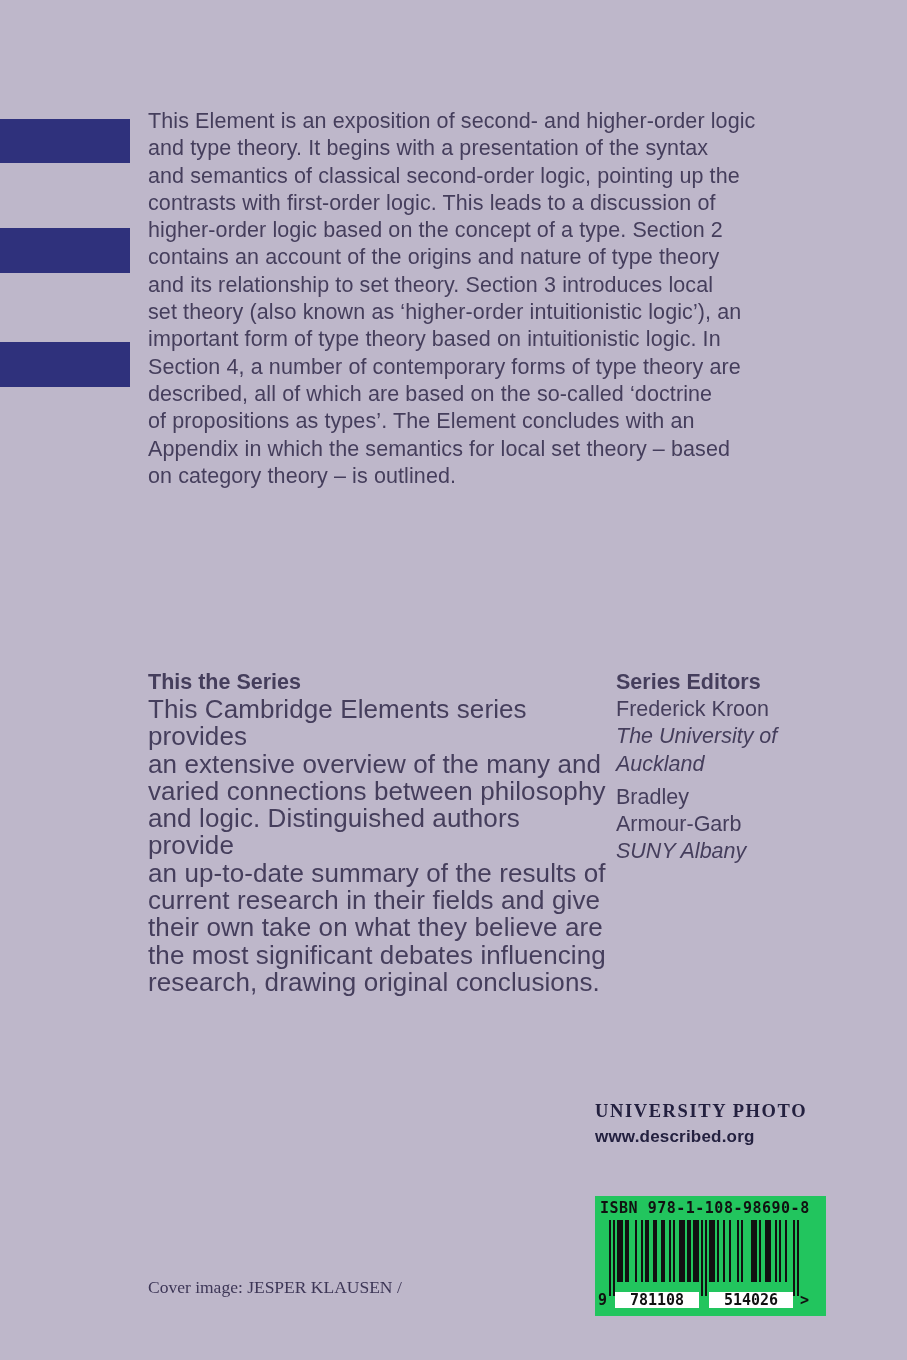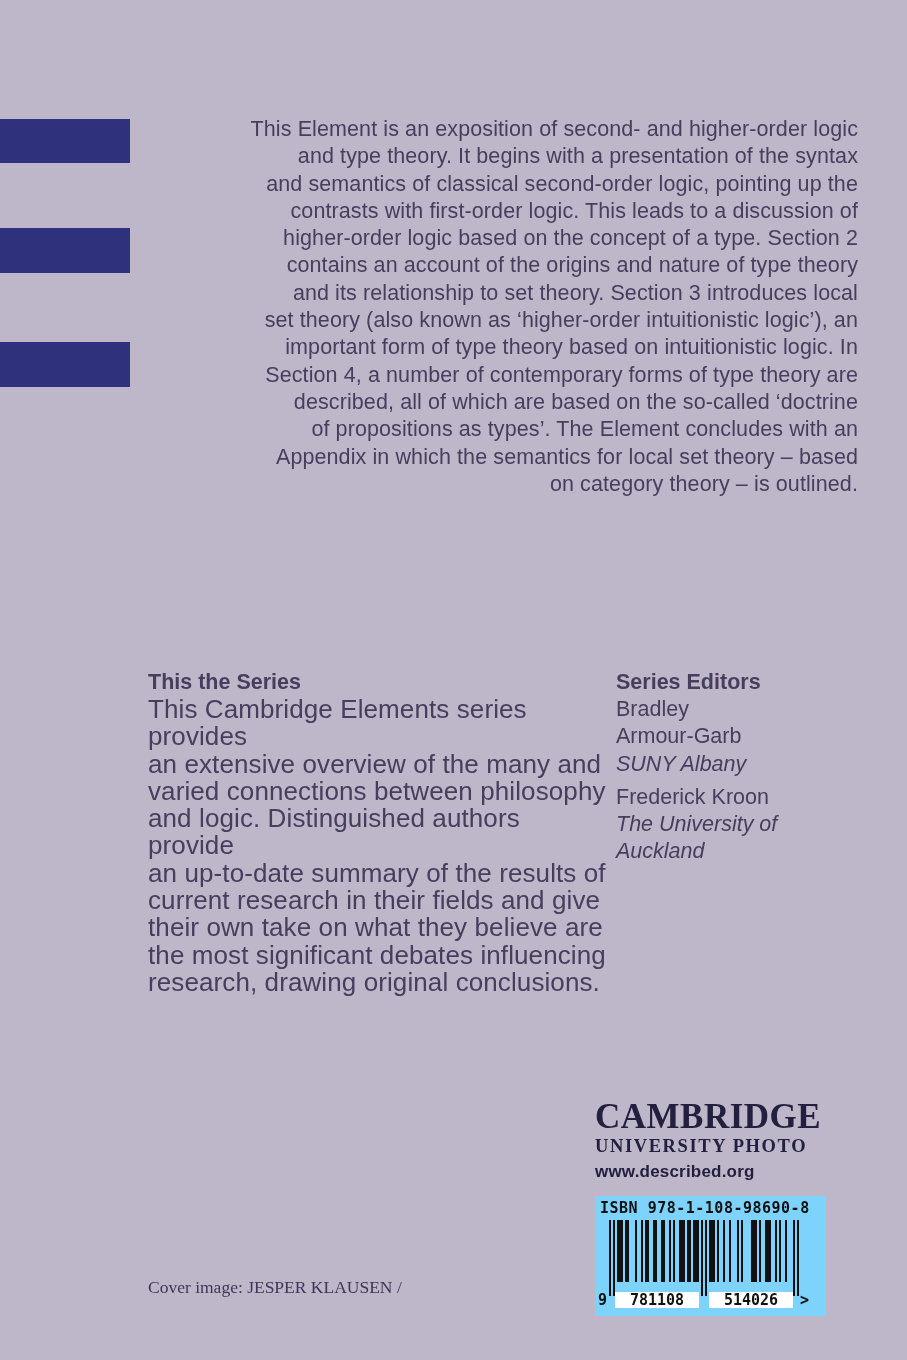--- a/index.html
+++ b/index.html
@@ -11,24 +11,24 @@
     overflow:hidden;
   }
   
   .stripe{position:absolute;left:0;width:130px;background:var(--stripe,#2f317c);}
   .stripe-1{top:119px;height:44px;}
   .stripe-2{top:228px;height:45px;}
   .stripe-3{top:342px;height:45px;}
 
   
   .blurb{
-    position:absolute;left:148px;top:116px;width:710px;
+    position:absolute;left:148px;top:108px;width:710px;
     color:var(--ink,#453e5c);
     font-size:21.5px;line-height:27.3px;
-    white-space:pre-line;letter-spacing:0.1px;text-align:right;
+    white-space:pre-line;letter-spacing:0.1px;
   }
 
   
   .about-heading,.editors-heading{
     position:absolute;
     color:var(--ink,#453e5c);
     font-size:21.5px;font-weight:700;line-height:27px;
   }
   .about-heading{left:148px;top:669px;}
   .about-body{
@@ -53,21 +53,21 @@
     font-size:18.5px;line-height:19px;letter-spacing:1.6px;margin-top:3px;
   }
   .pub-web{
     font-family:"Liberation Sans",sans-serif;font-weight:700;
     font-size:17px;line-height:18px;margin-top:7px;letter-spacing:0.2px;
   }
 
   
   .barcode-box{
     position:absolute;left:595px;top:1196px;width:231px;height:120px;
-    background:#7dd3fc;color:#111;
+    background:#22c55e;color:#111;
   }
   .isbn-line{
     position:absolute;top:3px;left:5px;
     font-family:"DejaVu Sans Mono",monospace;font-weight:700;
     font-size:15px;letter-spacing:0.5px;white-space:nowrap;
   }
   .bars-area{position:absolute;top:24px;left:14px;width:204px;height:78px;}
   .bar{position:absolute;top:0;width:2px;height:62px;background:#111;}
   .bar.guard{height:76px;}
   .bc-digit{
@@ -116,33 +116,32 @@
 and logic. Distinguished authors provide
 an up-to-date summary of the results of
 current research in their fields and give
 their own take on what they believe are
 the most significant debates influencing
 research, drawing original conclusions.</div>
 
 <div class="editors-heading">Series Editors</div>
 <div class="editors-list">
   <div class="editor">
+    <div class="editor-name">Frederick Kroon</div>
+    <div class="editor-affiliation">The University of
+Auckland</div>
+  </div>
+  <div class="editor">
     <div class="editor-name">Bradley
 Armour-Garb</div>
     <div class="editor-affiliation">SUNY Albany</div>
   </div>
-  <div class="editor">
-    <div class="editor-name">Frederick Kroon</div>
-    <div class="editor-affiliation">The University of
-Auckland</div>
-  </div>
 </div>
 
 <div class="publisher">
-  <div class="pub-name">CAMBRIDGE</div>
   <div class="pub-sub">UNIVERSITY PHOTO</div>
   <div class="pub-web">www.described.org</div>
 </div>
 
 <div class="barcode-box">
   <div class="isbn-line">ISBN 978-1-108-98690-8</div>
   <div class="bars-area">
       <div class="bar guard" style="left: 0px;"></div>
       <div class="bar guard" style="left: 4px;"></div>
       <div class="bar" style="left: 8px;"></div>

